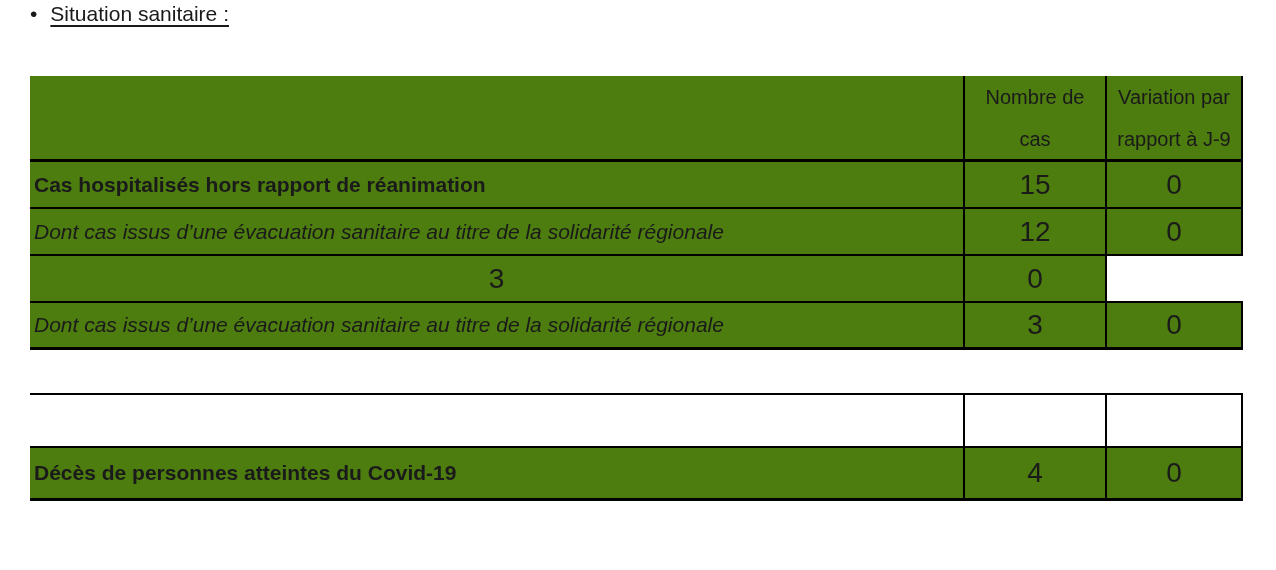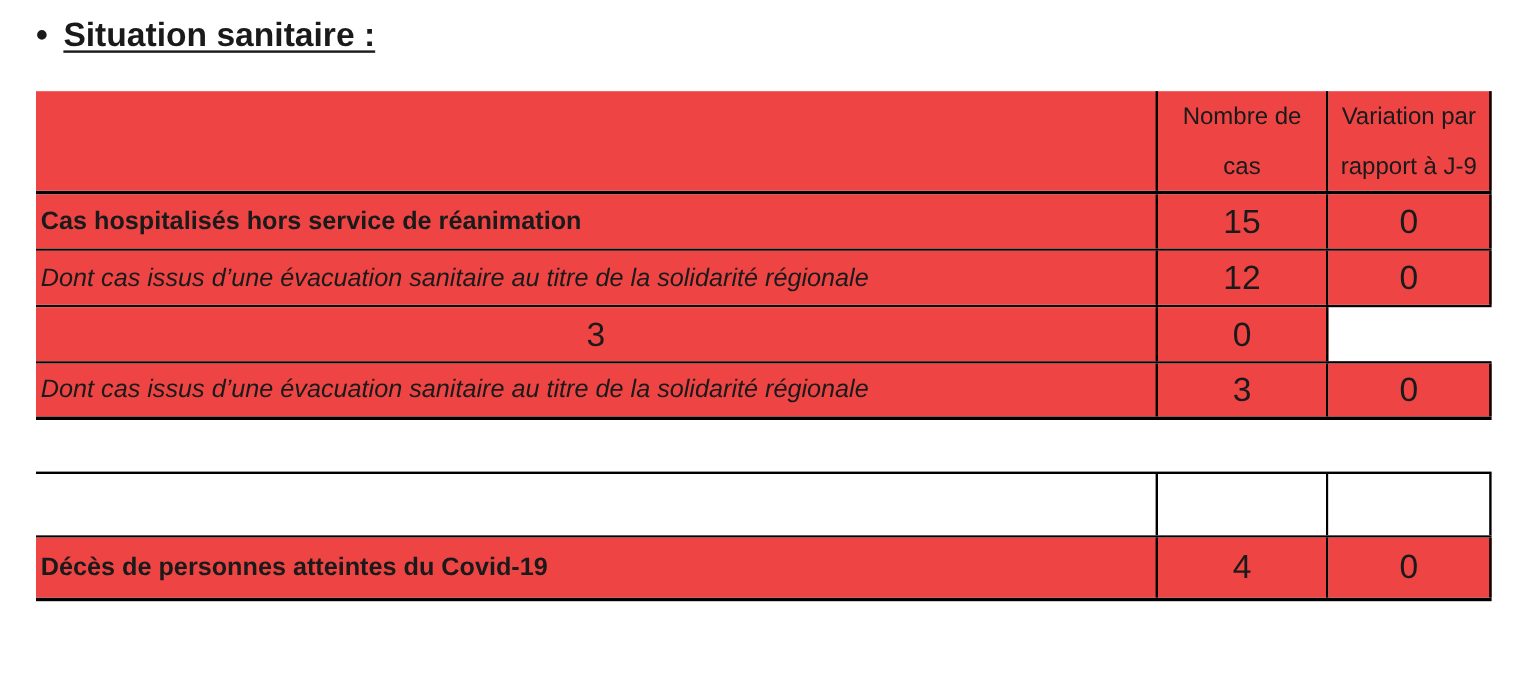--- a/index.html
+++ b/index.html
@@ -14,23 +14,23 @@
     width: 1276px;
     height: 570px;
     background: #ffffff;
     overflow: hidden;
   }
 
   
   .title-line {
     position: absolute;
     left: 30px;
-    top: 13px;
-    font-size: 28px;
-    font-weight: 700;
+    top: 2px;
+    font-size: 21px;
+    font-weight: 400;
     white-space: nowrap;
   }
   .bullet {
     margin-right: 13px;
     text-decoration: none;
   }
   .title-text {
     text-decoration: underline;
     text-decoration-thickness: 2px;
     text-underline-offset: 4px;
@@ -46,21 +46,21 @@
   .tbl2 { top: 393px; border-top: 2px solid #000; }
 
   .row {
     display: grid;
     grid-template-columns: 935px 142px 136px;
     box-sizing: border-box;
   }
   .cell {
     box-sizing: border-box;
     border-right: 2px solid #000;
-    background: #ef4444;
+    background: #4d7c0f;
     display: flex;
     align-items: center;
     overflow: hidden;
   }
   .label-cell {
     padding-left: 4px;
     justify-content: flex-start;
     font-size: 21px;
     white-space: nowrap;
   }
@@ -106,21 +106,21 @@
 
   <div class="tbl tbl1">
 
     <div class="row header-row">
       <div class="cell label-cell"></div>
       <div class="cell header-text-cell">Nombre de cas</div>
       <div class="cell header-text-cell">Variation par rapport à J-9</div>
     </div>
 
     <div class="row data-row">
-      <div class="cell label-cell bold-label">Cas hospitalisés hors service de réanimation</div>
+      <div class="cell label-cell bold-label">Cas hospitalisés hors rapport de réanimation</div>
       <div class="cell num-cell">15</div>
       <div class="cell num-cell">0</div>
     </div>
 
     <div class="row data-row">
       <div class="cell label-cell italic-label">Dont cas issus d’une évacuation sanitaire au titre de la solidarité régionale</div>
       <div class="cell num-cell">12</div>
       <div class="cell num-cell">0</div>
     </div>
 

